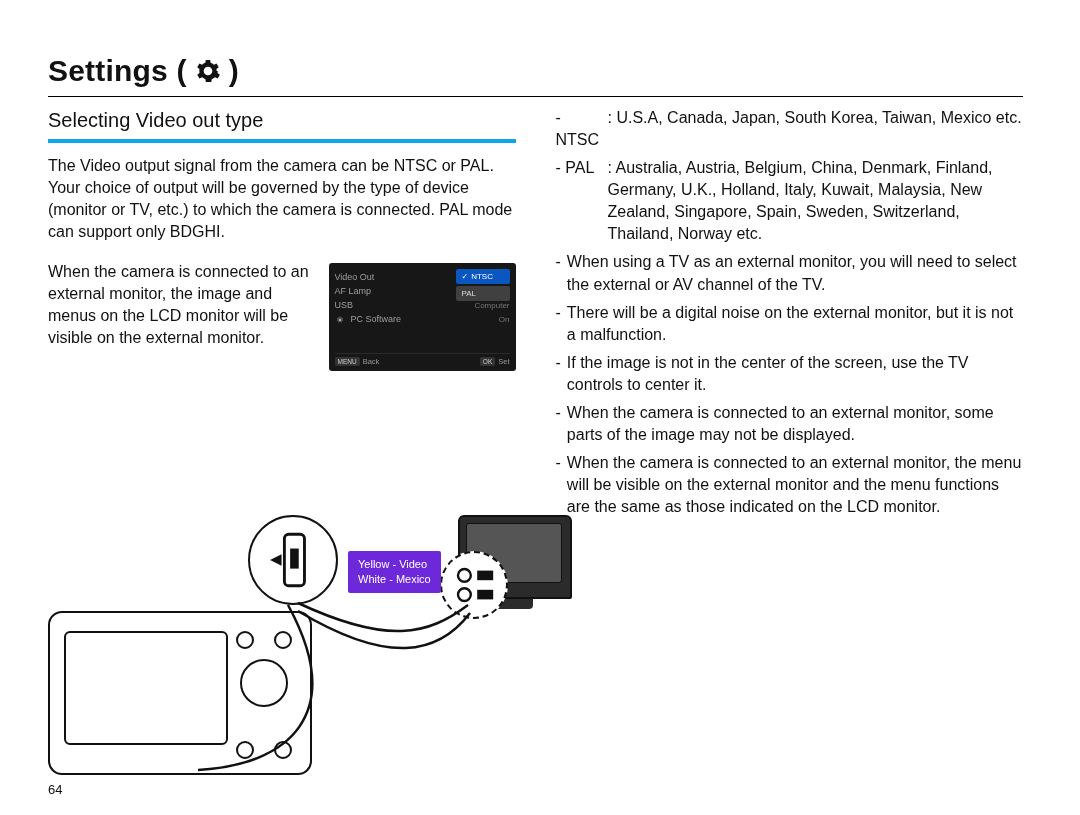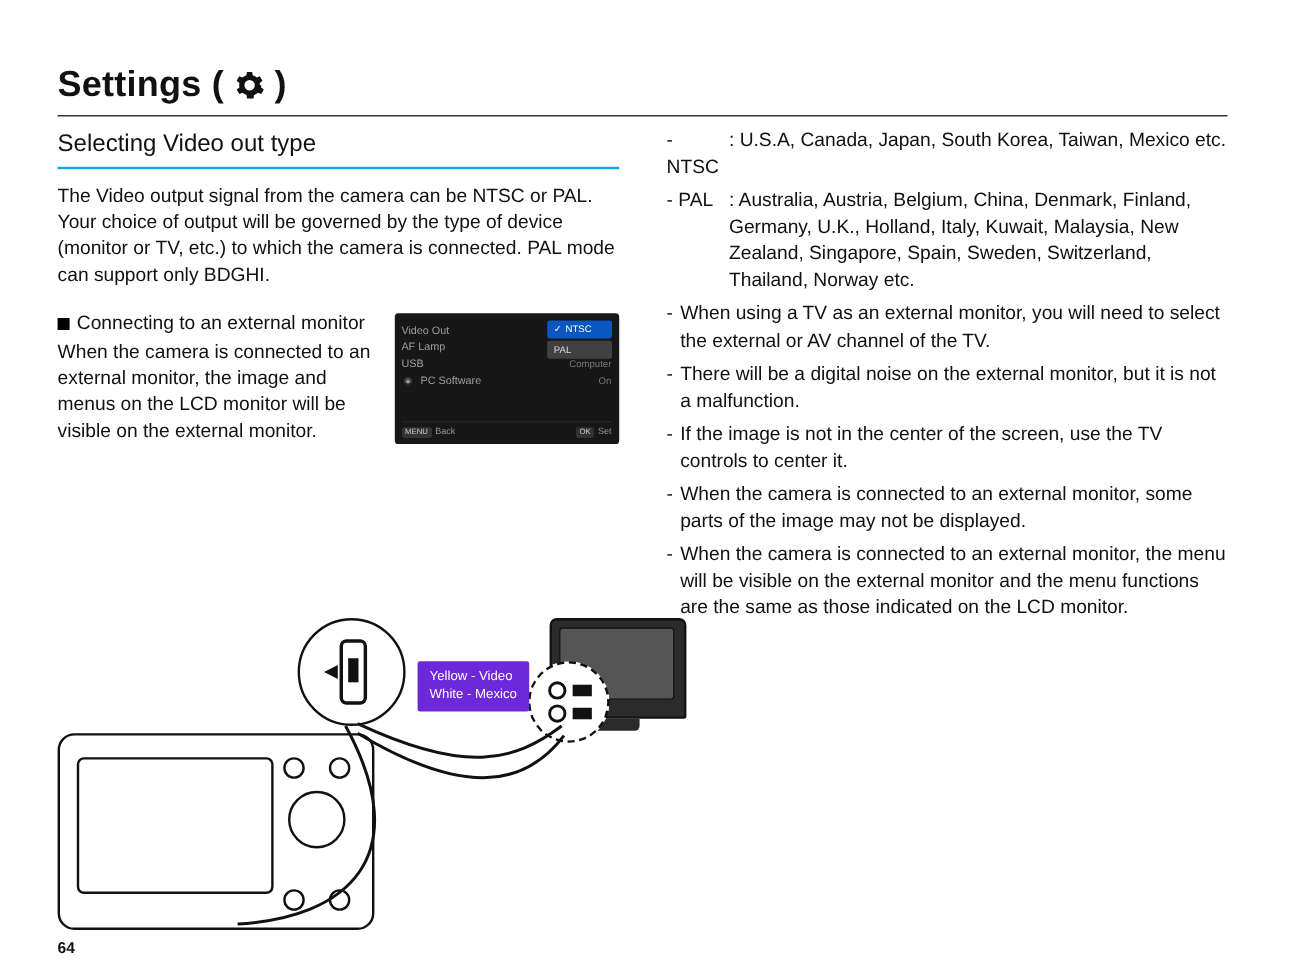--- a/index.html
+++ b/index.html
@@ -2,42 +2,42 @@
 <html><head>
 <meta charset="utf-8">
 <style>
   html,body{margin:0;padding:0;background:#fff;color:#111;font-family:Arial,Helvetica,sans-serif}
   .page{width:1071px;height:815px;position:relative;box-sizing:border-box;padding:54px 48px 30px 48px}
   .title{font-size:30px;font-weight:bold;letter-spacing:0.2px;display:flex;align-items:center;gap:8px}
   .gear{display:inline-block;width:26px;height:26px;vertical-align:middle}
   hr.rule{border:none;border-top:1.5px solid #000;margin:8px 0 10px 0}
   .columns{display:flex;gap:40px}
   .col{flex:1;font-size:16px;line-height:1.38}
-  .subhead{font-size:20px;border-bottom:2px solid #0ea5e9;padding-bottom:4px;margin-bottom:12px}
+  .subhead{font-size:20px;border-bottom:4px solid #0ea5e9;padding-bottom:4px;margin-bottom:12px}
   .para{margin-bottom:18px}
   .sq{display:inline-block;width:10px;height:10px;background:#000;margin-right:6px;vertical-align:middle}
   .bullet-line{margin-bottom:2px}
   .right-list .item{display:flex;gap:6px;margin-bottom:6px}
   .right-list .label{flex:0 0 46px}
   .right-list .text{flex:1}
   .menu-box{width:175px;background:#171717;color:#bbb;font-size:9px;border-radius:3px;padding:6px 6px 4px 6px;margin-left:auto;margin-top:2px;position:relative}
   .menu-row{display:flex;align-items:flex-end;gap:6px;height:14px}
   .menu-row .ml{flex:1;color:#9e9e9e}
   .menu-row .mr{flex:0 0 auto;color:#777;font-size:8px}
   .menu-side{position:absolute;right:6px;top:6px;width:54px}
   .opt{font-size:8px;color:#ddd;padding:2px 6px;border-radius:2px;margin-bottom:2px;display:flex;align-items:center;gap:3px}
   .opt.sel{background:#0a57c2;color:#fff}
   .opt .ck{font-size:8px}
   .menu-gear{width:10px;height:10px;fill:#aaa}
   .menu-footer{display:flex;justify-content:space-between;align-items:center;border-top:1px solid #2a2a2a;margin-top:28px;padding-top:3px;font-size:7.5px;color:#999}
   .menu-footer .tag{background:#333;color:#ccc;padding:1px 3px;border-radius:2px;font-size:6.5px;margin-right:3px}
   .left-flex{display:flex;gap:12px;align-items:flex-start}
   .left-flex .txt{flex:1}
   .connection{position:absolute;left:48px;bottom:40px;width:520px;height:260px}
-  .pagenum{position:absolute;left:48px;bottom:18px;font-size:13px;font-weight:bold;color:#111}
+  .pagenum{position:absolute;left:48px;bottom:18px;font-size:13px;font-weight:normal;color:#111}
   
   .cam{position:absolute;left:0;bottom:0;width:260px;height:160px;border:2.5px solid #111;border-radius:14px;background:#fff}
   .cam-screen{position:absolute;left:14px;top:18px;width:160px;height:110px;border:2px solid #111;border-radius:6px}
   .cam-btn{position:absolute;border:2px solid #111;border-radius:50%;background:#fff}
   .tv{position:absolute;right:0;top:0;width:110px;height:100px}
   .tv-body{width:110px;height:80px;background:#2b2b2b;border-radius:6px 6px 2px 2px;border:2px solid #111}
   .tv-screen{position:absolute;left:8px;top:8px;width:94px;height:58px;background:#555;border:1px solid #111;border-radius:3px}
   .tv-base{width:40px;height:10px;background:#2b2b2b;margin:0 auto;border-radius:0 0 4px 4px}
   .port-circle{position:absolute;left:200px;top:0;width:86px;height:86px;border:2.5px solid #111;border-radius:50%;background:#fff}
   .plug-circle{position:absolute;right:60px;top:36px;width:64px;height:64px;border:2.5px dashed #111;border-radius:50%;background:#fff}
@@ -58,23 +58,20 @@
   <hr class="rule">
 
   <div class="columns">
 
     <div class="col">
       <div class="subhead">Selecting Video out type</div>
       <div class="para">The Video output signal from the camera can be NTSC or PAL. Your choice of output will be governed by the type of device (monitor or TV, etc.) to which the camera is connected. PAL mode can support only BDGHI.</div>
 
       <div class="left-flex">
         <div class="txt">
-          <div class="bullet-line">
-            <span class="sq"></span><span>Connecting to an external monitor</span>
-          </div>
           <div>When the camera is connected to an external monitor, the image and menus on the LCD monitor will be visible on the external monitor.</div>
         </div>
 
         <div class="menu-box">
           <div>
             <div class="menu-row">
               <span class="ml">Video Out</span>
             </div>
             <div class="menu-row">
               <span class="ml">AF Lamp</span>

